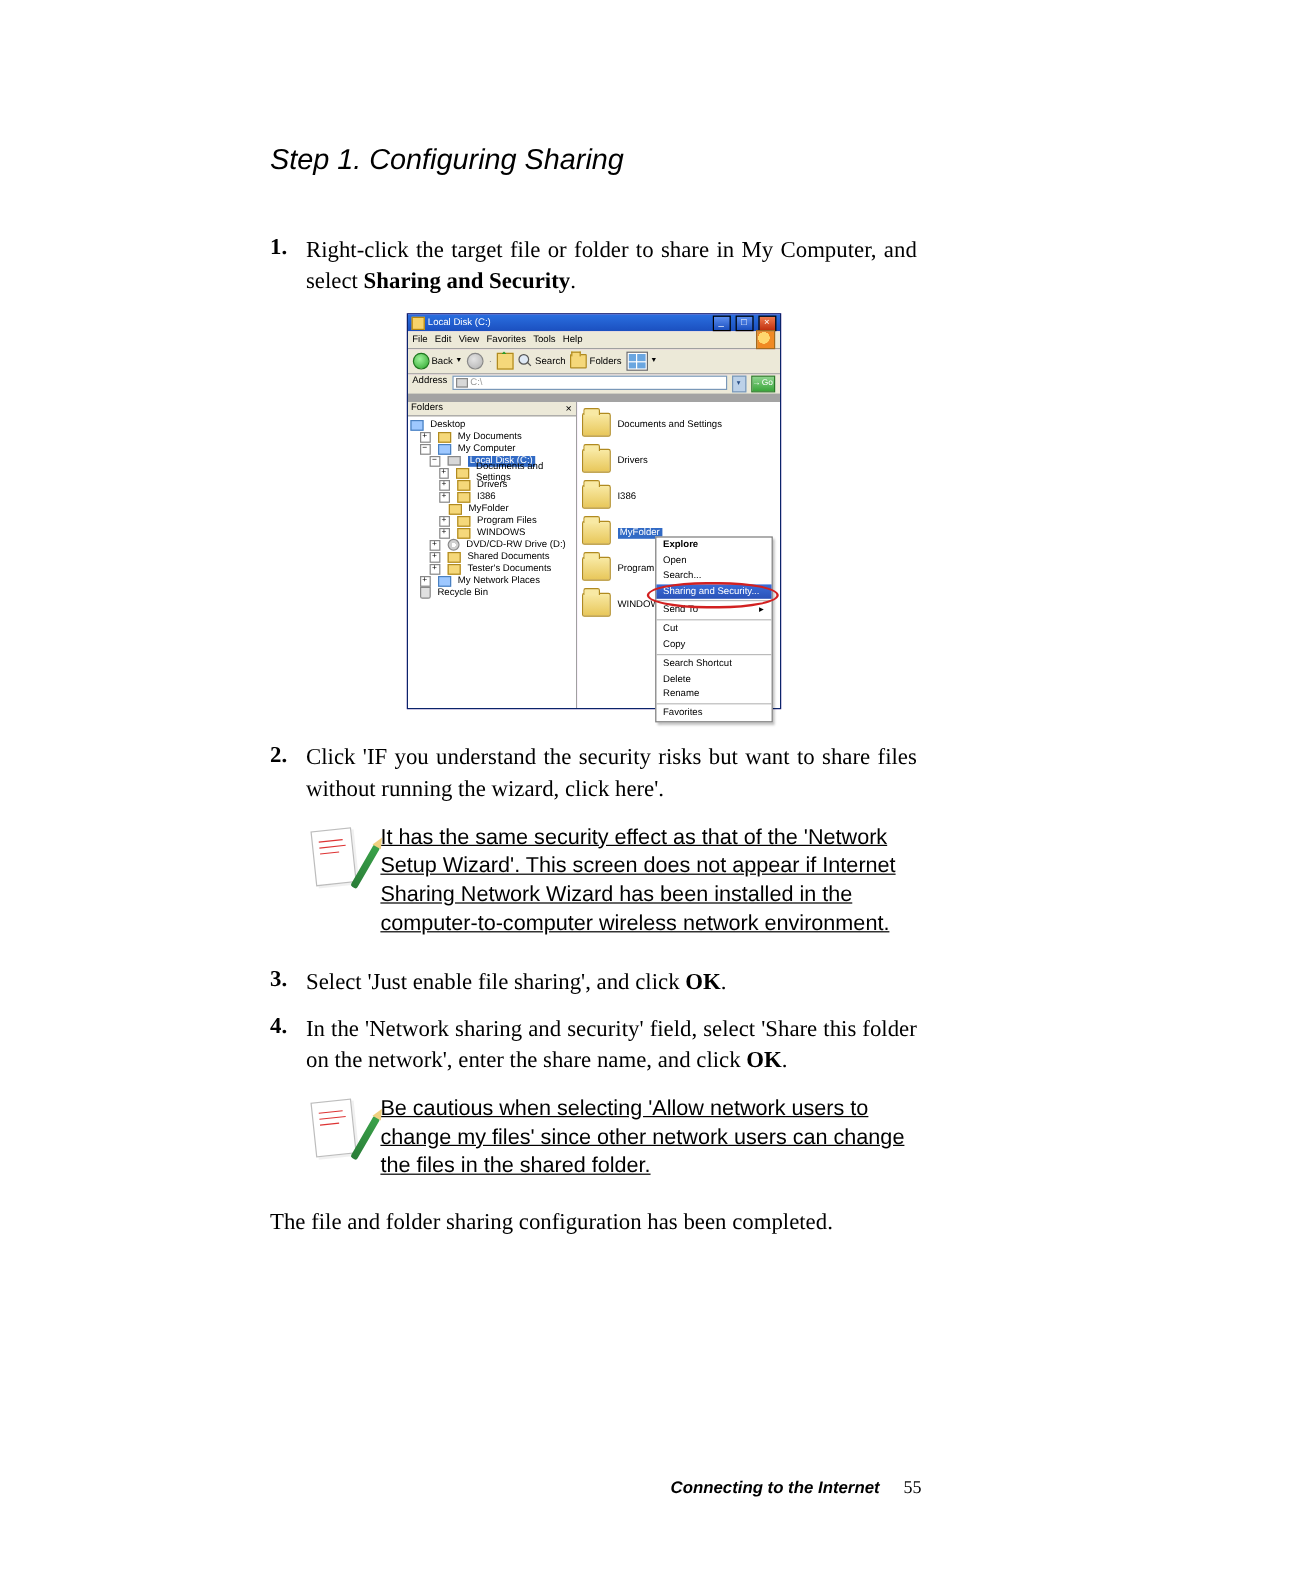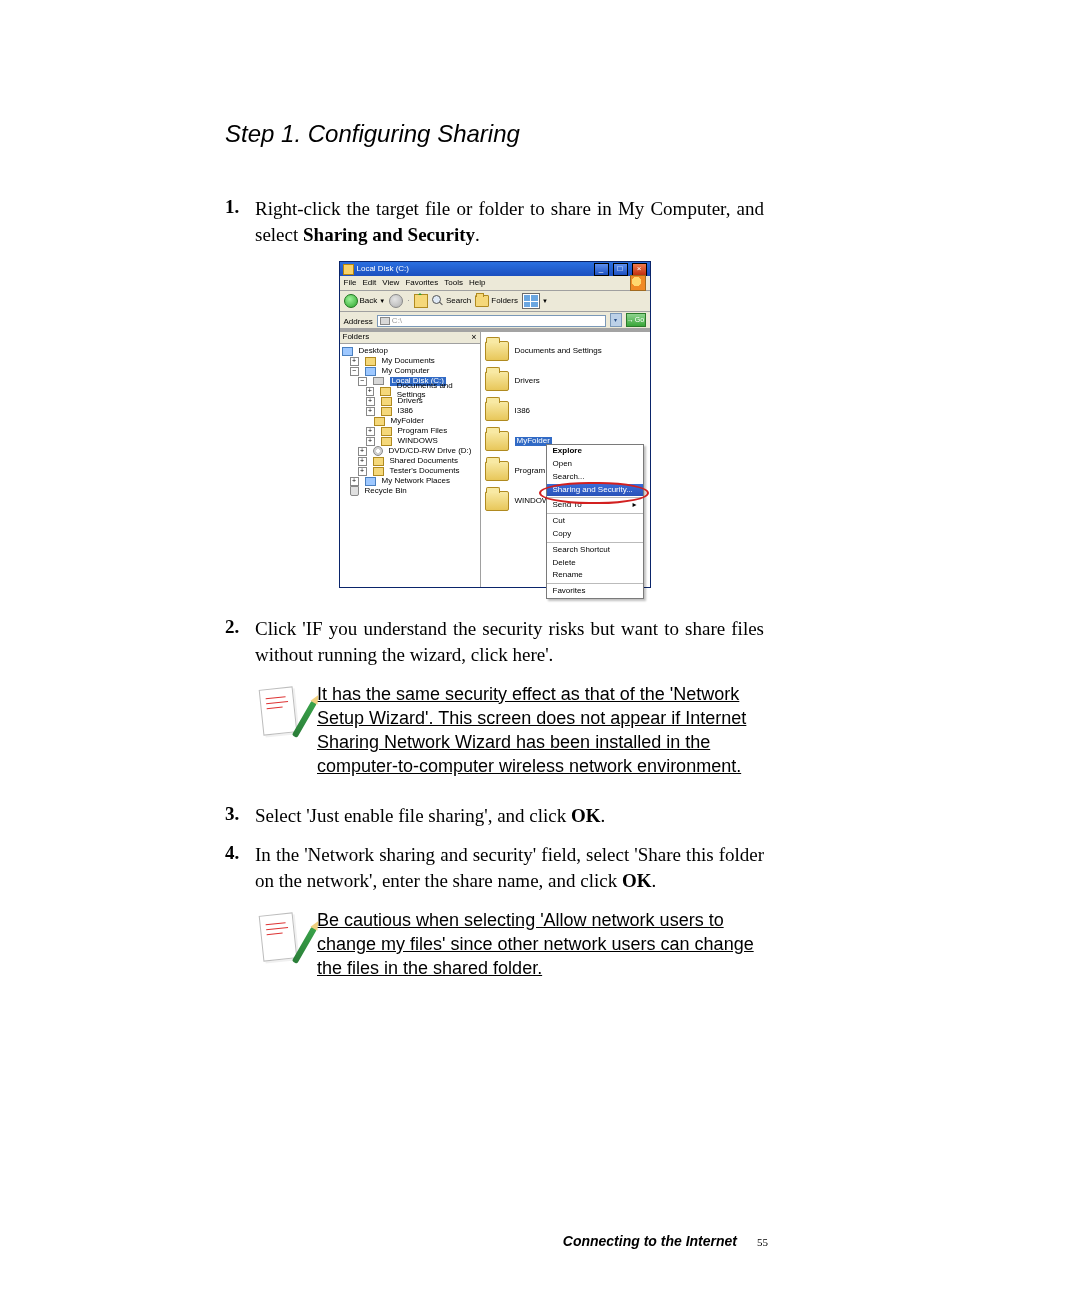--- a/index.html
+++ b/index.html
@@ -111,23 +111,23 @@
   .folder-up:after { content:""; position:absolute; left:3px; top:-4px; border:2px solid transparent; border-bottom-color:#2a9a2a; }
   .mag { width: 12px; height: 12px; position: relative; }
   .mag:before { content:""; position:absolute; width:7px; height:7px; border:1px solid #555; border-radius:50%; left:0; top:0; background:#dfe9f5; }
   .mag:after { content:""; position:absolute; width:4px; height:1px; background:#555; transform:rotate(45deg); left:7px; top:8px; }
   .fold-ico { width: 12px; height: 10px; background: #f5d87a; border: 1px solid #b08a20; border-radius: 1px; position: relative; }
   .fold-open:before { content:""; position:absolute; left:0; top:-3px; width:6px; height:3px; background:#f5d87a; border:1px solid #b08a20; border-bottom:none; }
   .view-ico { width: 14px; height: 12px; border: 1px solid #6a6a6a; background:#fff; display:grid; grid-template-columns:1fr 1fr; grid-template-rows:1fr 1fr; gap:1px; padding:1px; }
   .view-ico i { background:#6aa6e0; }
   .xp-addr {
     background: #ece9d8;
-    border-bottom: 4px solid #a3a3a3;
-    display: flex;
-    align-items: flex-end;
+    border-bottom: 7px solid #a3a3a3;
+    display: flex;
+    align-items: flex-start;
     padding: 1px 4px;
     height: 14px;
     gap: 4px;
   }
   .addr-in {
     flex: 1 1 auto;
     background: #fff;
     border: 1px solid #7a98b8;
     height: 10px;
     display: flex;
@@ -290,21 +290,21 @@
     font-weight: bold;
     font-size: 14px;
     display: flex;
     align-items: baseline;
     gap: 20px;
   }
   .footer .pg {
     font-style: normal;
     font-family: "Times New Roman", Times, serif;
     font-weight: normal;
-    font-size: 11px;
+    font-size: 15px;
   }
 </style>
 </head>
 <body>
 
 <div class="page">
 
   <div class="step-title">Step 1. Configuring Sharing</div>
 
   <ol class="steps">
@@ -558,19 +558,20 @@
       <div class="sheet">
           <span class="ln"></span>
           <span class="ln"></span>
           <span class="ln"></span>
         </div>
       <div class="pen"></div>
     </div>
     <div class="note-text">Be cautious when selecting 'Allow network users to change my files' since other network users can change the files in the shared folder.</div>
   </div>
 
+  <div class="final">The file and folder sharing configuration has been completed.</div>
 
   <div class="footer">
     <span>Connecting to the Internet</span>
     <span class="pg">55</span>
   </div>
 
 </div>
 
 </body></html>

